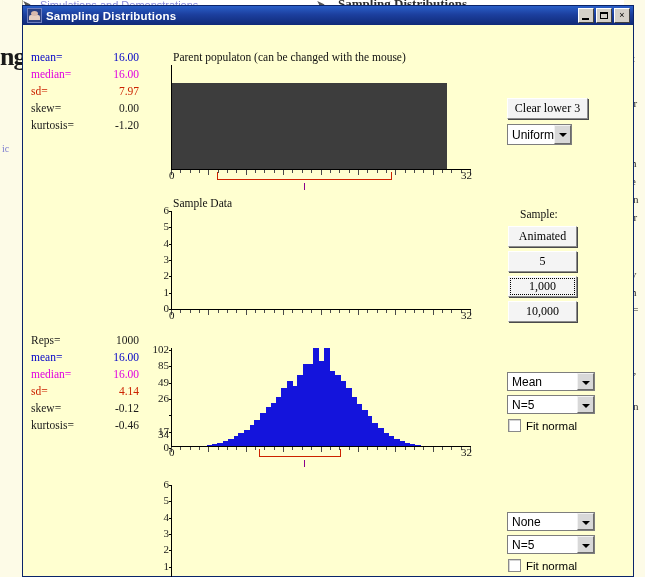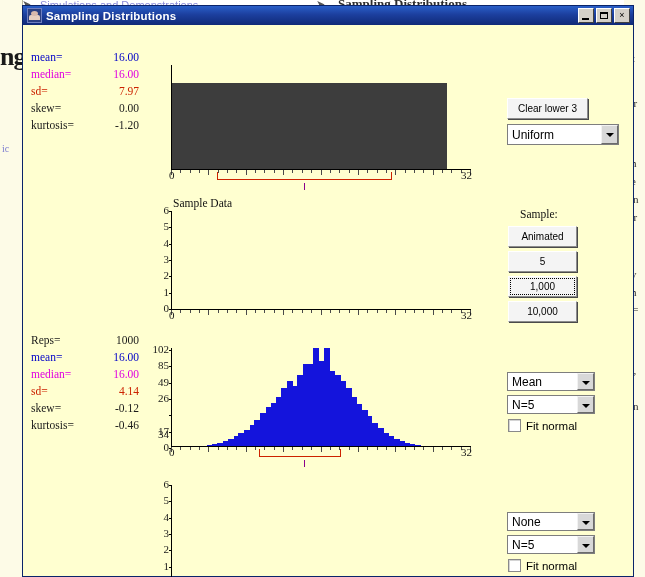--- a/index.html
+++ b/index.html
@@ -261,22 +261,22 @@
   }
 
   
   .btn {
     position: absolute;
     background: #f4f4f4;
     border: 1px solid #ffffff;
     border-right-color: #8c8c8c;
     border-bottom-color: #8c8c8c;
     box-shadow: 1px 1px 0 0 #4a4a4a;
-    font-family: Liberation Sans, sans-serif;
-    font-size: 10px;
+    font-family: Liberation Serif, serif;
+    font-size: 12px;
     color: #000;
     display: flex; align-items: center; justify-content: center;
     box-sizing: border-box;
     text-align: right;
     cursor: default;
   }
   .btn.focus { outline: 1px dotted #000; outline-offset: -3px; }
   .combo {
     position: absolute;
     background: #ffffff;
@@ -425,20 +425,21 @@
             <span class="stat-label">skew=</span>
             <span class="stat-value">-0.12</span>
           </div>
           <div class="stat-row c-plain">
             <span class="stat-label">kurtosis=</span>
             <span class="stat-value">-0.46</span>
           </div>
         </div>
 
       <div class="plot" style="left:130px; top:26px; width:320px; height:120px;">
+        <div class="plot-title" style="left:20px; top:0px;">Parent populaton (can be changed with the mouse)</div>
         <div class="axis-v" style="left:18px; top:14px; height:104px;"></div>
         <div class="pop-rect" id="pop-rect" style="left:19px; top:32px; width:275px; height:86px;"></div>
         <div class="axis-h" style="left:18px; top:118px; width:300px;"></div>
         <div class="xticks" id="xt-pop" style="left:18px; top:119px; width:300px; height:5px;">
             <div class="xtick" style="left: 0px; top: 0px; height: 5px;"></div>
             <div class="xtick" style="left: 9.34375px; top: 0px; height: 3px;"></div>
             <div class="xtick" style="left: 18.6875px; top: 0px; height: 3px;"></div>
             <div class="xtick" style="left: 28.0312px; top: 0px; height: 3px;"></div>
             <div class="xtick" style="left: 37.375px; top: 0px; height: 5px;"></div>
             <div class="xtick" style="left: 46.7188px; top: 0px; height: 3px;"></div>
@@ -650,21 +651,21 @@
             <div class="ytick-mark" style="top: 63px; right: -3px;"></div>
             <div class="ytick" style="top: 73.3333px; width: 16px;">2</div>
             <div class="ytick-mark" style="top: 79.3333px; right: -3px;"></div>
             <div class="ytick" style="top: 89.6667px; width: 16px;">1</div>
             <div class="ytick-mark" style="top: 95.6667px; right: -3px;"></div>
           </div>
 
       </div>
 
       <div class="btn" style="left:484px; top:73px; width:81px; height:21px;">Clear lower 3</div>
-      <div class="combo" style="left:484px; top:99px; width:112px; height:21px;">
+      <div class="combo" style="left:484px; top:99px; width:65px; height:21px;">
         <span class="cval">Uniform</span>
         <span class="carrow"></span>
       </div>
 
       <div class="ctl-label" style="left:497px; top:183px;">Sample:</div>
       <div class="btn" style="left:485px; top:201px; width:69px; height:21px;">Animated</div>
       <div class="btn" style="left:485px; top:226px; width:69px; height:21px;">5</div>
       <div class="btn focus" style="left:485px; top:251px; width:69px; height:21px;">1,000</div>
       <div class="btn" style="left:485px; top:276px; width:69px; height:21px;">10,000</div>
 

